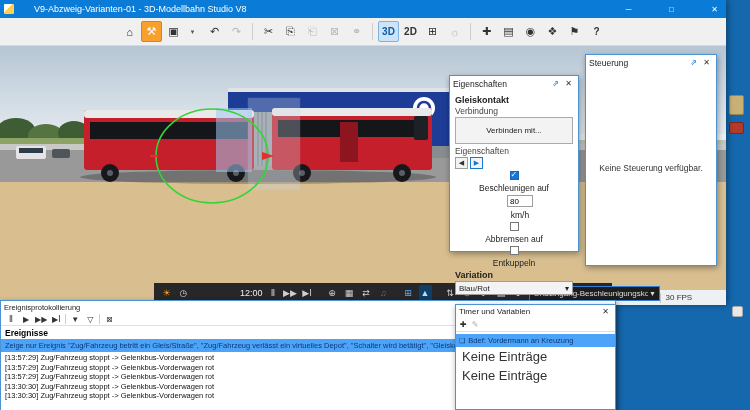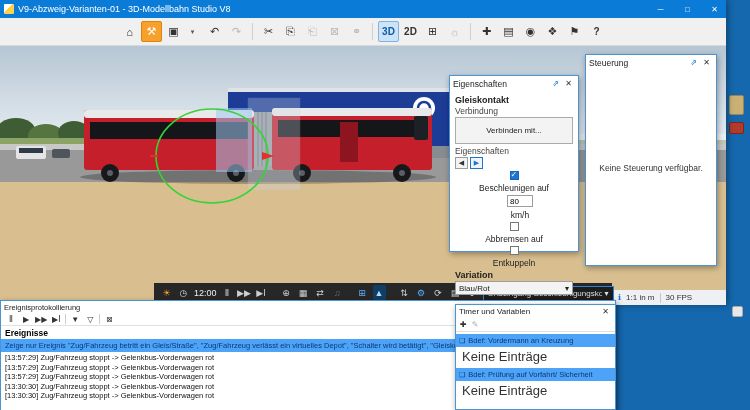--- a/index.html
+++ b/index.html
@@ -7,21 +7,21 @@
   body{position:relative;background:#1568ad;font-family:"Liberation Sans","DejaVu Sans",sans-serif;overflow:hidden;}
 
   
   .dicon{position:absolute;border-radius:2px;}
   .dicon1{left:729px;top:95px;width:15px;height:20px;background:#c9b176;border:1px solid #9a8552;}
   .dicon2{left:729px;top:122px;width:15px;height:12px;background:#b23b2e;border:1px solid #7e241b;}
   .dicon3{left:732px;top:306px;width:11px;height:11px;background:#e8e8e8;border:1px solid #aaa;}
 
   
   .app{position:absolute;left:0;top:0;width:726px;height:305px;background:#f0f0f0;box-shadow:2px 0 6px rgba(0,0,0,.35);}
-  .titlebar{position:absolute;left:0;top:0;right:0;height:18px;background:#0a7bd6;color:#fff;display:flex;align-items:center;font-size:9px;padding-left:4px;gap:4px;}
+  .titlebar{position:absolute;left:0;top:0;right:0;height:18px;background:#0a7bd6;color:#fff;display:flex;align-items:center;font-size:9px;padding-left:4px;gap:20px;}
   .app-ico{width:10px;height:10px;background:linear-gradient(135deg,#ffffff 45%,#ffd24a 45%);border-radius:1px;flex:none;}
   .titlebar .title{flex:1;white-space:nowrap;overflow:hidden;}
   .win-btn{width:23px;height:18px;display:flex;align-items:center;justify-content:center;font-size:8px;color:#fff;}
 
   .toolbar{position:absolute;left:0;top:18px;right:0;height:28px;background:#f0f0f0;border-bottom:1px solid #d8d8d8;display:flex;align-items:center;justify-content:center;gap:1px;}
   .tb{min-width:21px;height:21px;padding:0 2px;display:flex;align-items:center;justify-content:center;font-size:11px;color:#333;border:1px solid transparent;border-radius:2px;}
   .tb.or{background:#f7a02b;border-color:#d98512;color:#fff;}
   .tb.bl{background:#cde3f8;border-color:#7fb2e0;color:#0f5ca8;font-weight:bold;font-size:10px;}
   .tb.mut{color:#b8b8b8;}
   .tb.txt{font-size:10px;font-weight:bold;}
@@ -30,21 +30,21 @@
 
   .viewport{position:absolute;left:0;top:46px;width:726px;height:259px;overflow:hidden;background:#cfd9e2;}
 
   
   .playbar{position:absolute;left:154px;top:283px;width:458px;height:20px;background:#272727;display:flex;align-items:center;gap:4px;padding:0 6px;z-index:4;}
   .pb{color:#cfcfcf;font-size:9px;display:flex;align-items:center;justify-content:center;min-width:13px;height:16px;border-radius:2px;}
   .pb.orange{color:#f5a623;}
   .pb.blue{color:#5aaefc;}
   .pb.pressed{background:#0f3f66;color:#bcd9f5;}
   .pb.mut{color:#6f6f6f;}
-  .pb-time{color:#eee;font-size:9px;}
+  .pb-time{color:#eee;font-size:9px;margin-left:46px;}
   .pb-sep{width:1px;height:13px;background:#4a4a4a;margin:0 2px;}
   .pb-select{margin-left:auto;display:flex;align-items:center;gap:3px;border:1px solid #2f7fd6;background:#1d1d1d;color:#ddd;font-size:8px;height:15px;padding:0 4px;max-width:132px;}
   .pb-select .val{white-space:nowrap;overflow:hidden;max-width:114px;}
 
   .statusbar{position:absolute;left:612px;top:290px;width:114px;height:15px;background:#eef1f3;display:flex;align-items:center;gap:5px;font-size:8px;color:#333;padding:0 6px;z-index:3;}
   .statusbar .i{color:#1976d2;font-weight:bold;}
   .ssep{width:1px;height:10px;background:#c6c6c6;}
 
   
   .panel{position:absolute;background:#fff;border:1px solid #4b94d4;box-shadow:1px 2px 6px rgba(0,0,0,.35);}
@@ -343,18 +343,14 @@
   </div>
   <div class="ttools">
     <span class="tt">✚</span>
     <span class="tt mut">✎</span>
   </div>
   <div class="trow">
     <span class="ri">❏</span>
     <span>Bdef: Vordermann an Kreuzung</span>
   </div>
   <div class="tempty">Keine Einträge</div>
-  <div class="trow">
-    <span class="ri">❏</span>
-    <span>Bdef: Prüfung auf Vorfahrt/ Sicherheit</span>
-  </div>
   <div class="tempty">Keine Einträge</div>
 </div>
 
 </body></html>

